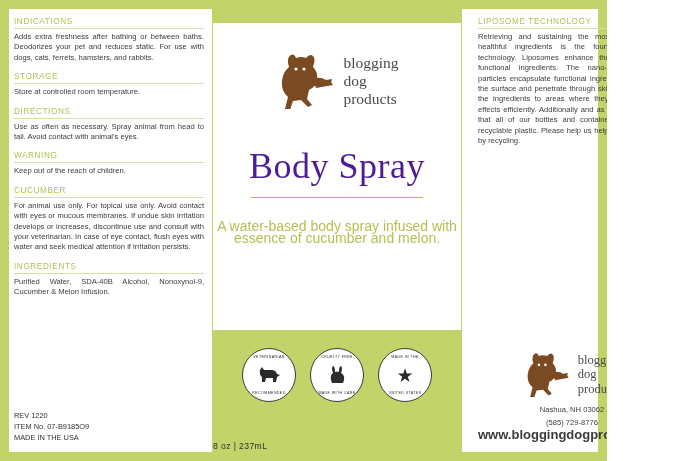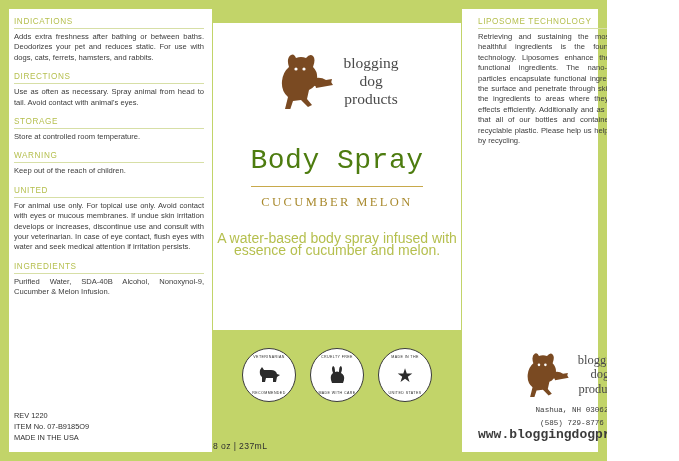--- a/index.html
+++ b/index.html
@@ -111,31 +111,31 @@
     text-align: center;
   }
   .brand-top {
     margin-top: 30px;
     display: flex;
     align-items: center;
     justify-content: center;
     gap: 6px;
   }
   .brand-text {
-    text-align: center;
+    text-align: left;
     color: #4a4a4a;
     font-size: 15.5px;
     line-height: 18px;
     font-family: "Liberation Serif", serif;
   }
   .product-title {
     margin-top: 36px;
-    color: #4d7c0f;
-    font-size: 28px;
-    font-family: Liberation Mono, monospace;
+    color: #4c1d95;
+    font-size: 36px;
+    font-family: Liberation Serif, serif;
     letter-spacing: 0.5px;
   }
   .title-rule {
     width: 172px;
     height: 1px;
     background: #c8a94b;
     margin: 10px auto 8px auto;
   }
   .variant {
     color: #a98a2e;
@@ -220,21 +220,20 @@
   .brand-bottom .brand-text { font-size: 12.5px; line-height: 14.5px; }
   .contact {
     position: absolute;
     left: 478px;
     top: 404px;
     width: 188px;
     text-align: center;
     color: #3b3b3b;
     font-size: 7.6px;
     line-height: 12.5px;
-    font-family: Liberation Mono, monospace;
   }
   .contact .web { font-weight: bold; font-size: 13px; }
 
   
   .codes {
     position: absolute;
     left: 14px;
     bottom: 18px;
     color: #2f2f2f;
     font-size: 7.4px;
@@ -260,39 +259,39 @@
 
   <div class="col-left">
 
     <div>
       <div class="sec-head">INDICATIONS</div>
       <div class="sec-rule"></div>
       <p class="sec-body">Adds extra freshness after bathing or between baths. Deodorizes your pet and reduces static. For use with dogs, cats, ferrets, hamsters, and rabbits.</p>
     </div>
 
     <div>
+      <div class="sec-head">STORAGE</div>
+      <div class="sec-rule"></div>
+      <p class="sec-body">Store at controlled room temperature.</p>
+    </div>
+
+    <div>
       <div class="sec-head">DIRECTIONS</div>
       <div class="sec-rule"></div>
       <p class="sec-body">Use as often as necessary. Spray animal from head to tail. Avoid contact with animal's eyes.</p>
     </div>
 
     <div>
-      <div class="sec-head">STORAGE</div>
-      <div class="sec-rule"></div>
-      <p class="sec-body">Store at controlled room temperature.</p>
-    </div>
-
-    <div>
       <div class="sec-head">WARNING</div>
       <div class="sec-rule"></div>
       <p class="sec-body">Keep out of the reach of children.</p>
     </div>
 
     <div>
-      <div class="sec-head">UNITED</div>
+      <div class="sec-head">CUCUMBER</div>
       <div class="sec-rule"></div>
       <p class="sec-body">For animal use only. For topical use only. Avoid contact with eyes or mucous membranes. If undue skin irritation develops or increases, discontinue use and consult with your veterinarian. In case of eye contact, flush eyes with water and seek medical attention if irritation persists.</p>
     </div>
 
     <div>
       <div class="sec-head">INGREDIENTS</div>
       <div class="sec-rule"></div>
       <p class="sec-body">Purified Water, SDA-40B Alcohol, Nonoxynol-9, Cucumber &amp; Melon Infusion.</p>
     </div>
 
@@ -314,21 +313,20 @@
       </span>
       <span class="brand-text">
         <div>blogging</div>
         <div>dog</div>
         <div>products</div>
       </span>
     </div>
 
     <div class="product-title">Body Spray</div>
     <div class="title-rule"></div>
-    <div class="variant">CUCUMBER MELON</div>
     <div class="descr">A water-based body spray infused with essence of cucumber and melon.</div>
 
   </div>
 
   <div class="badges">
 
     <div class="badge">
       <div class="arc-top">VETERINARIAN</div>
       <div class="mark">
         <svg width="24" height="18" viewBox="0 0 24 18" aria-hidden="true">

